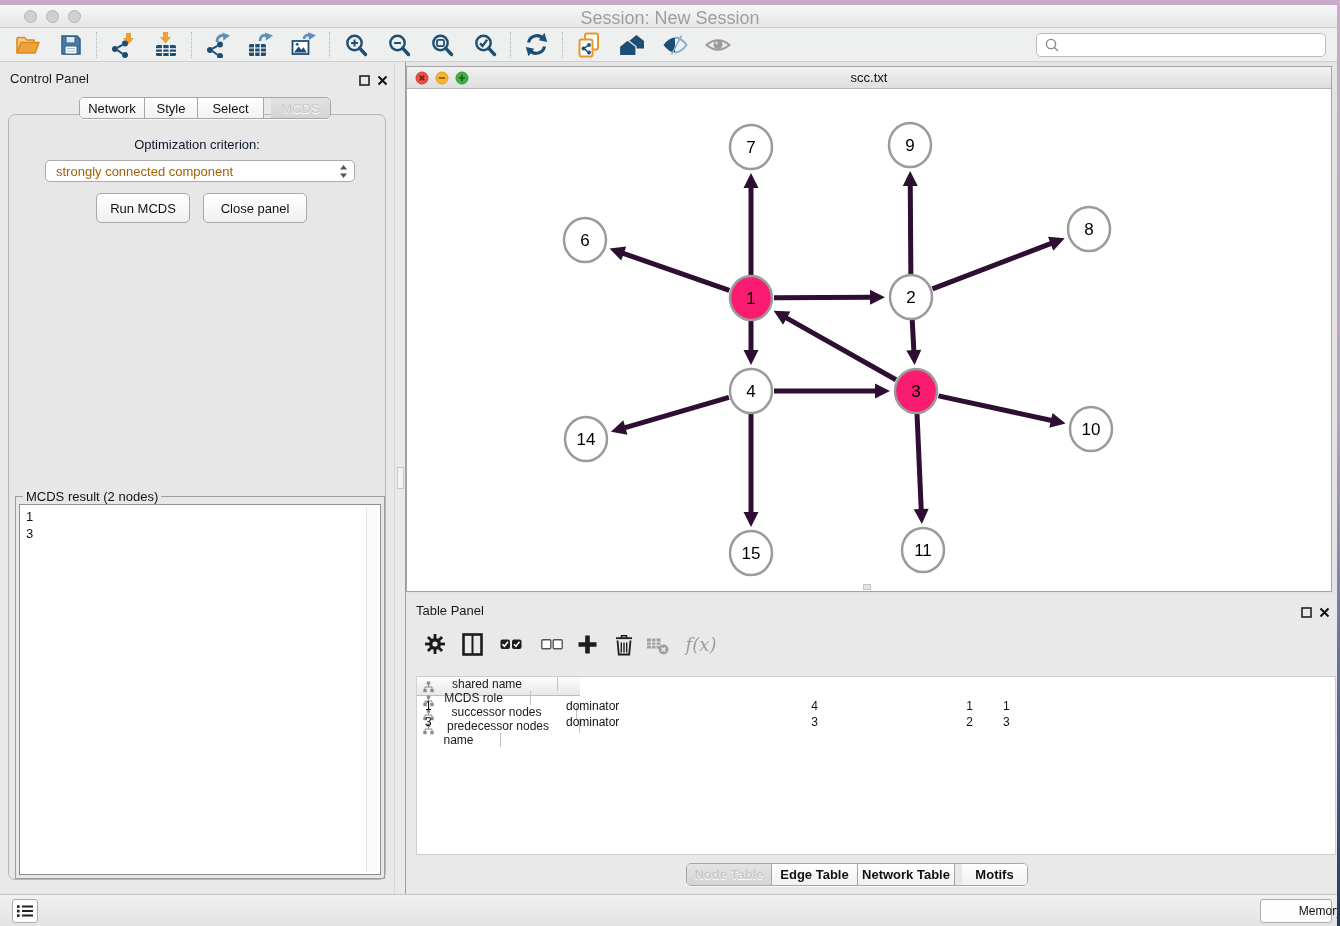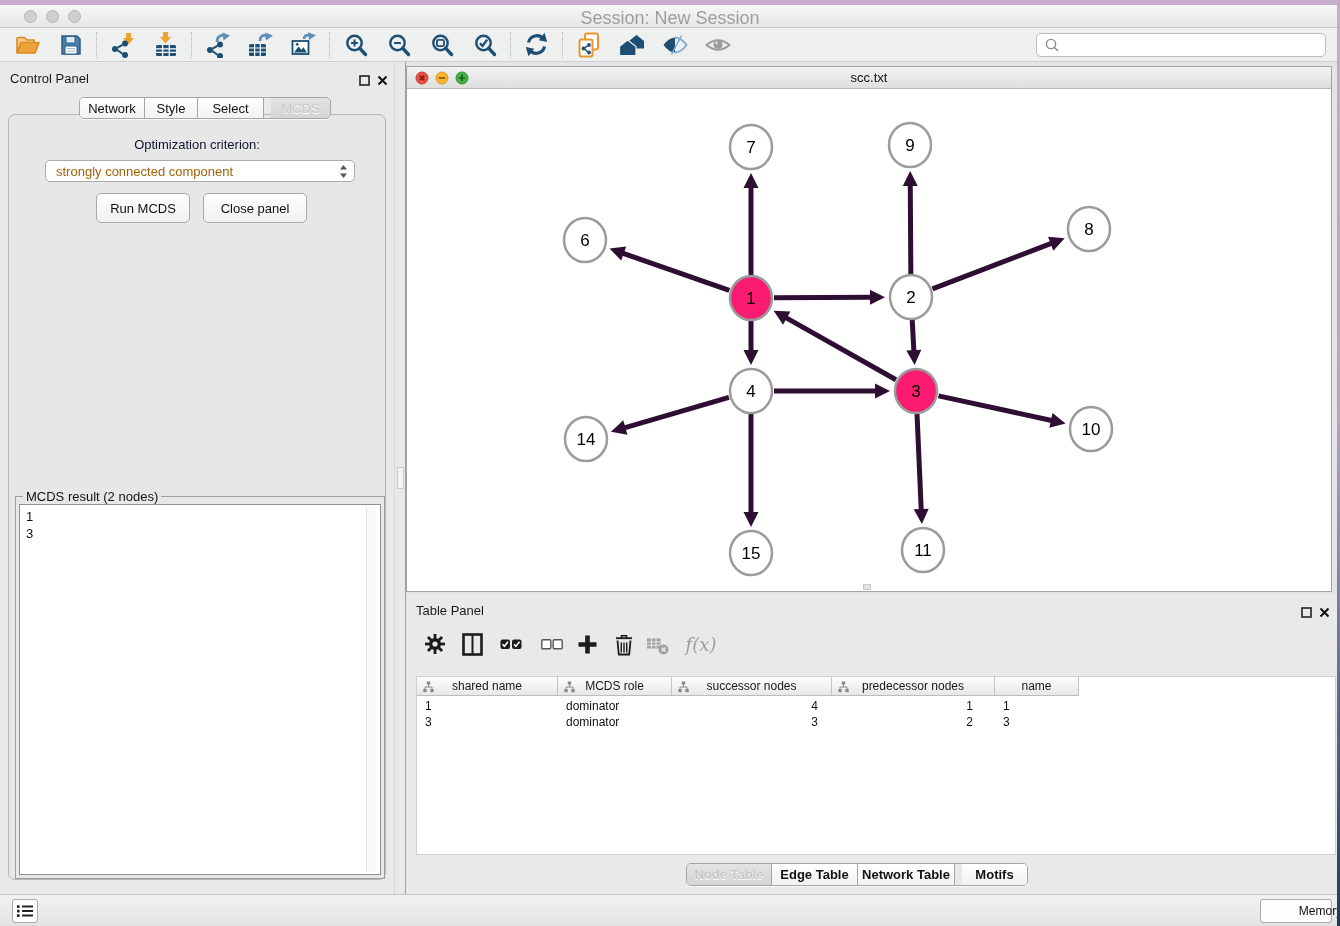--- a/index.html
+++ b/index.html
@@ -82,21 +82,21 @@
                  background:#e3e3e3; border:1px solid #c6c6c6; }
 
   
   .table-panel { position:absolute; left:406px; top:594px; width:934px; height:300px; background:#e9e9e9; }
   .tp-toolbar-icon { position:absolute; top:36px; height:28px; display:flex; align-items:center; justify-content:center; width:30px; }
   .fx-label { font-family:"DejaVu Serif","Liberation Serif",serif; font-style:italic;
               color:#9e9e9e; font-size:18px; }
   .data-table { position:absolute; left:10px; top:82px; width:920px; height:179px; background:#fff;
                 border:1px solid #cfcfcf; }
   .dt-header { position:absolute; left:0; top:0; height:19px; display:flex;
-               background:linear-gradient(#fdfdfd,#e7e7e7); border-bottom:1px solid #bdbdbd; }
+               background:linear-gradient(#fdfdfd,#e7e7e7); border-bottom:1px solid #bdbdbd;flex-direction:column; }
   .dt-hcell { position:relative; border-right:1px solid #c3c3c3; display:flex; align-items:center;
               justify-content:center; font-size:12px; color:#1a1a1a; }
   .dt-hcell .tree-ic { position:absolute; left:6px; top:4px; }
   .dt-row { position:absolute; left:0; height:16px; display:flex; font-size:12px; color:#111; }
   .dt-cell { display:flex; align-items:center; }
   .al { justify-content:flex-start; padding-left:8px; }
   .ar-s { justify-content:flex-end; padding-right:14px; }
   .ar-p { justify-content:flex-end; padding-right:22px; }
   .tp-tabs { position:absolute; left:280px; top:269px; height:23px; }
   .tp-tabs .segment { height:21px; font-weight:bold; font-size:13px; }

